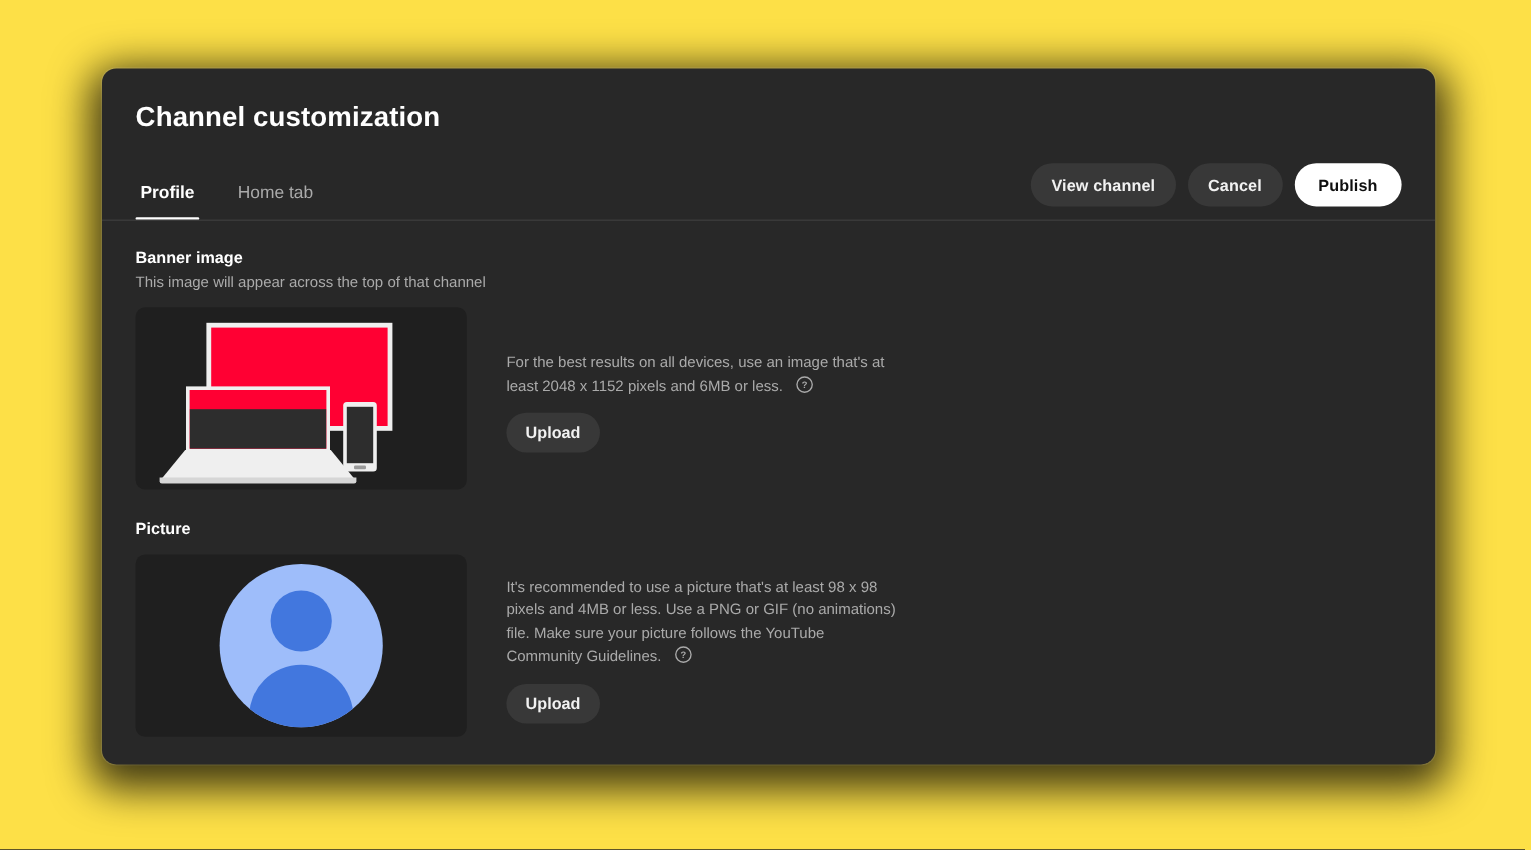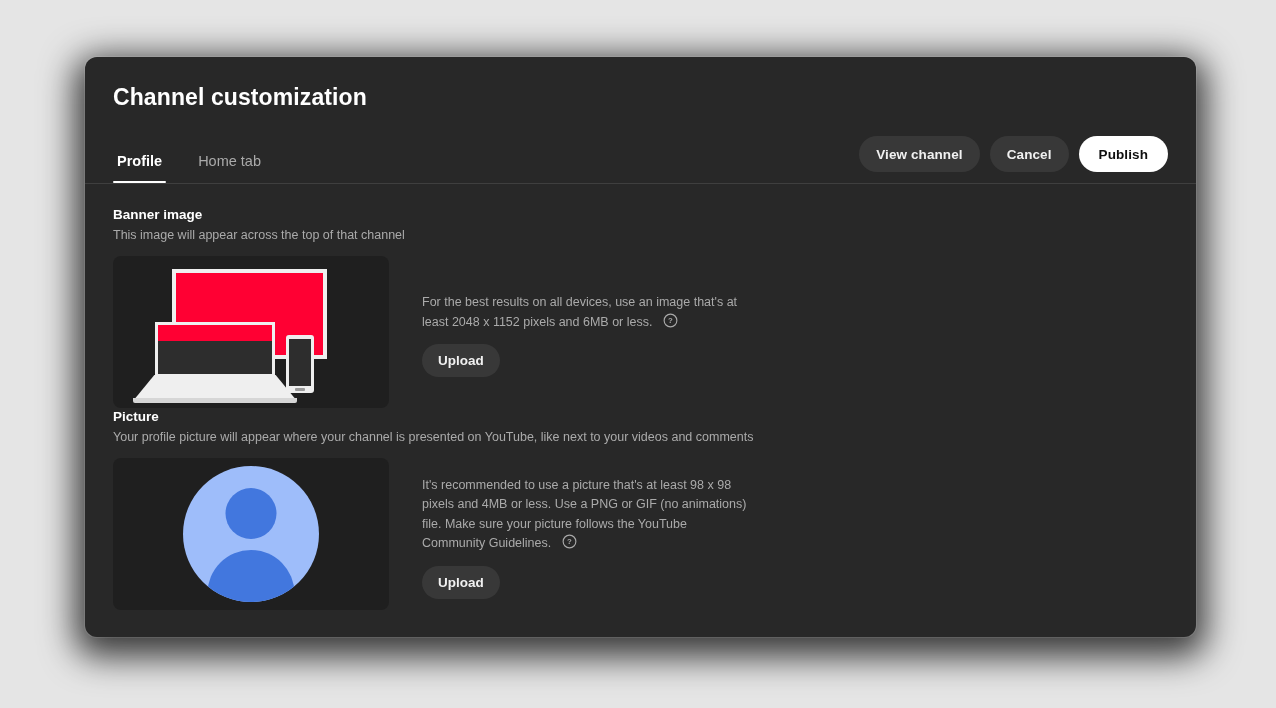--- a/index.html
+++ b/index.html
@@ -14,21 +14,21 @@
     background: #131313;
     font-family: "Liberation Sans", sans-serif;
     color: #f1f1f1;
     -webkit-font-smoothing: antialiased;
   }
 
   .screen {
     position: relative;
     width: 1276px;
     height: 708px;
-    background: #e5e5e5;
+    background: #fde047;
   }
 
   
   .card {
     position: absolute;
     left: 85px;
     top: 57px;
     width: 1111px;
     height: 580px;
     background: #282828;
@@ -134,21 +134,21 @@
     height: 1px;
     background: #3f3f3f;
     width: 100%;
   }
 
   
   .card-body {
     padding: 22px 32px 0 28px;
   }
 
-  .section + .section { }
+  .section + .section { margin-top: 24px; }
 
   .section-title {
     font-size: 13.5px;
     font-weight: bold;
     color: #ffffff;
     line-height: 18px;
   }
 
   .section-desc {
     font-size: 12.5px;
@@ -399,21 +399,20 @@
               </span>
             </div>
             <button class="btn-upload">Upload</button>
           </div>
 
         </div>
       </div>
 
       <div class="section">
         <div class="section-title">Picture</div>
-        <div class="section-desc">Your profile picture will appear where your channel is presented on YouTube, like next to your videos and comments</div>
 
         <div class="section-content">
 
           <div class="preview">
             <div class="avatar-wrap">
               <div class="avatar-head"></div>
               <div class="avatar-body"></div>
             </div>
           </div>
 

